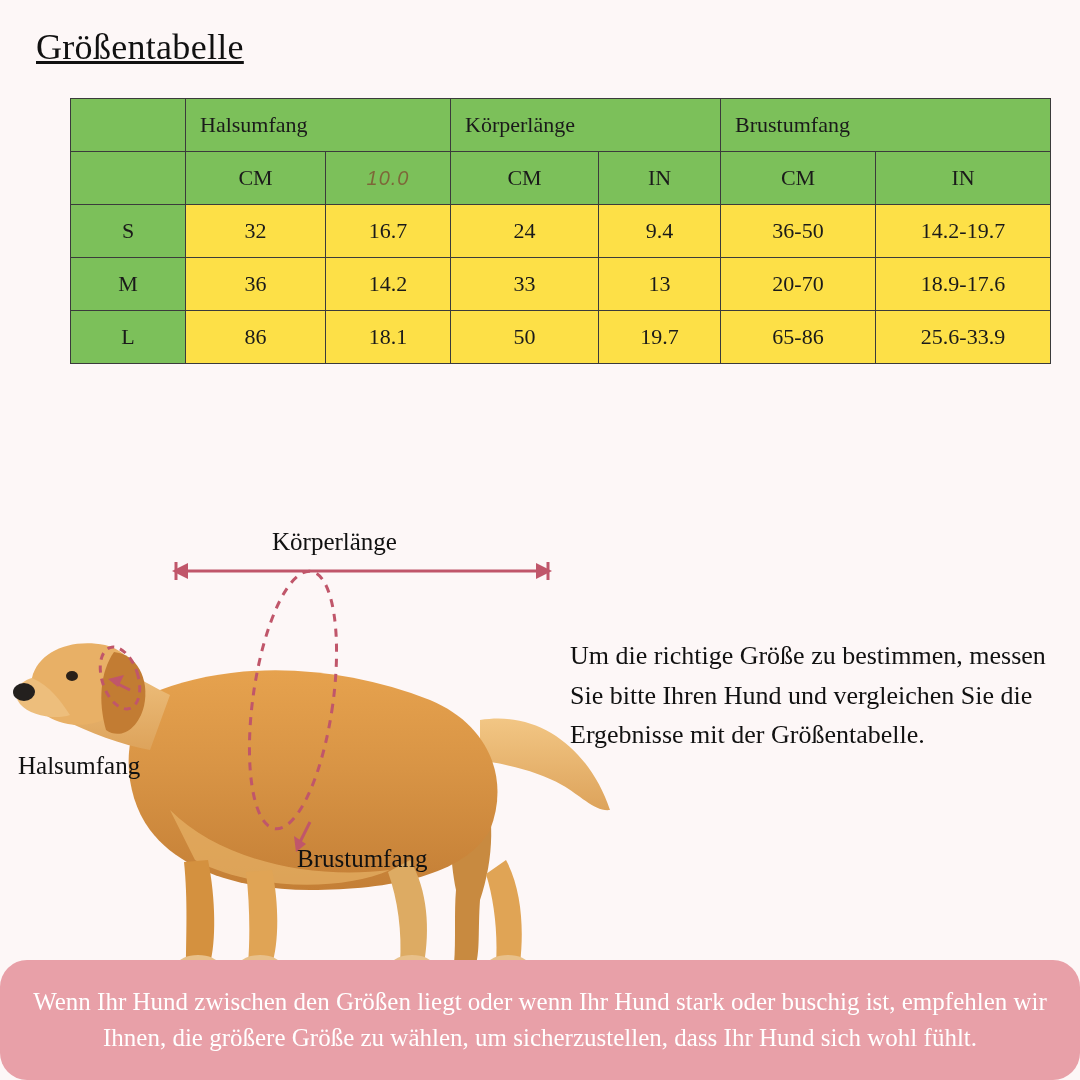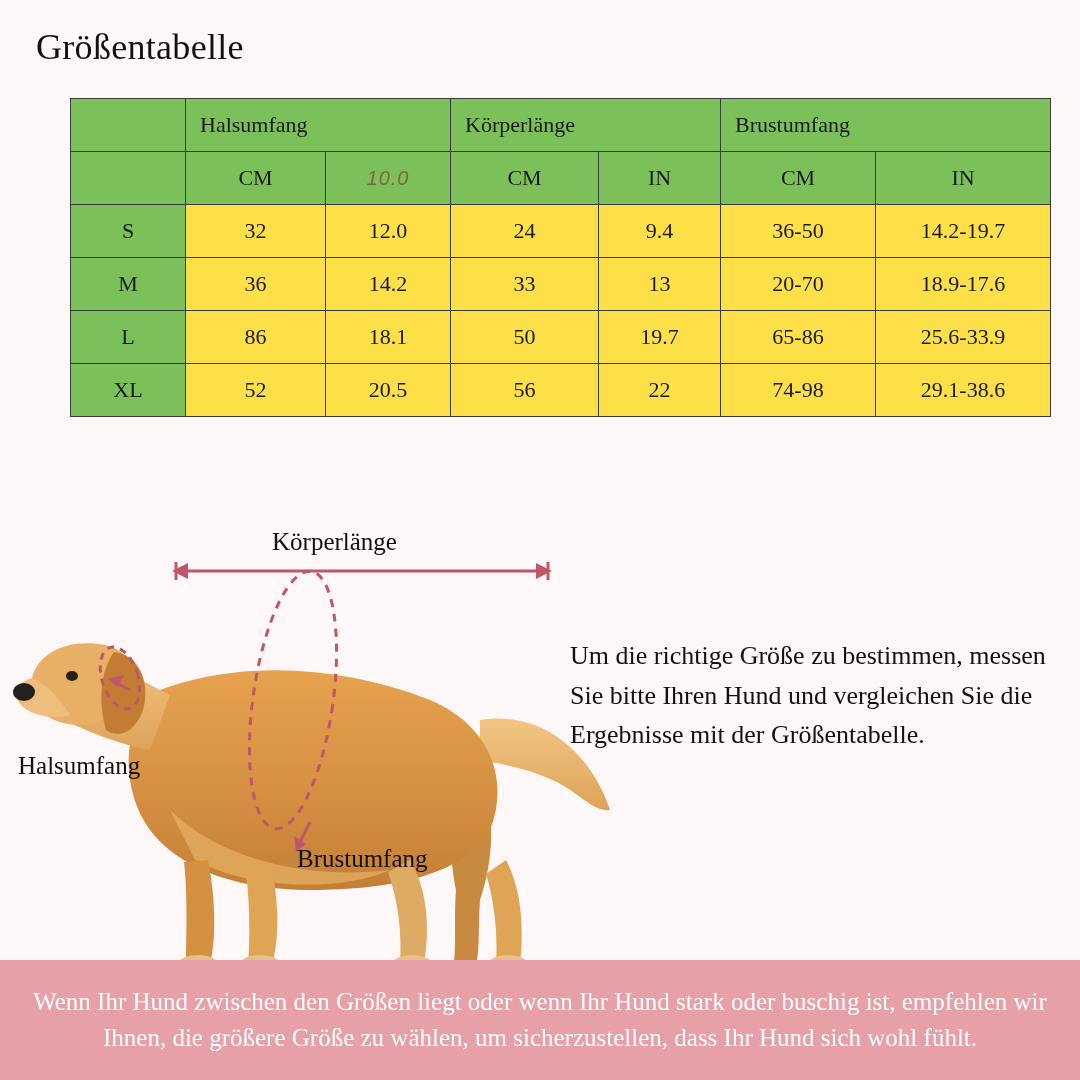--- a/index.html
+++ b/index.html
@@ -16,20 +16,21 @@
   }
 
   
   .page-title {
     position: absolute;
     left: 36px;
     top: 26px;
     font-size: 36px;
     color: #111;
     letter-spacing: 0.3px;
+    text-decoration: underline;
   }
 
   
   .size-table-wrap {
     position: absolute;
     left: 70px;
     top: 98px;
     width: 980px;
   }
   table.size-table {
@@ -142,20 +143,21 @@
     background: #e8a0a8;
     color: #ffffff;
     display: flex;
     align-items: center;
     justify-content: center;
     text-align: center;
     font-size: 25px;
     line-height: 1.45;
     padding: 0 14px;
     box-sizing: border-box;
+    border-radius: 27px;
   }
   .bottom-note span {
     display: block;
     width: 1040px;
   }
 </style>
 </head>
 <body>
 
 <div class="page-title">Größentabelle</div>
@@ -186,21 +188,21 @@
         </td>
         <td class="unit-head">CM</td>
         <td class="unit-head">IN</td>
         <td class="unit-head">CM</td>
         <td class="unit-head">IN</td>
       </tr>
 
       <tr>
         <td class="size-label">S</td>
         <td class="data-cell">32</td>
-        <td class="data-cell">12.0</td>
+        <td class="data-cell">16.7</td>
         <td class="data-cell">24</td>
         <td class="data-cell">9.4</td>
         <td class="data-cell">36-50</td>
         <td class="data-cell">14.2-19.7</td>
       </tr>
       <tr>
         <td class="size-label">M</td>
         <td class="data-cell">36</td>
         <td class="data-cell">14.2</td>
         <td class="data-cell">33</td>
@@ -209,29 +211,20 @@
         <td class="data-cell">18.9-17.6</td>
       </tr>
       <tr>
         <td class="size-label">L</td>
         <td class="data-cell">86</td>
         <td class="data-cell">18.1</td>
         <td class="data-cell">50</td>
         <td class="data-cell">19.7</td>
         <td class="data-cell">65-86</td>
         <td class="data-cell">25.6-33.9</td>
-      </tr>
-      <tr>
-        <td class="size-label">XL</td>
-        <td class="data-cell">52</td>
-        <td class="data-cell">20.5</td>
-        <td class="data-cell">56</td>
-        <td class="data-cell">22</td>
-        <td class="data-cell">74-98</td>
-        <td class="data-cell">29.1-38.6</td>
       </tr>
     </tbody>
   </table>
 </div>
 
 <svg class="dog-svg" width="620" height="420" viewBox="0 0 620 420">
   <defs>
     <linearGradient id="furGrad" x1="0" y1="0" x2="0" y2="1">
       <stop offset="0%" stop-color="#e6a24e"></stop>
       <stop offset="45%" stop-color="#d89445"></stop>

